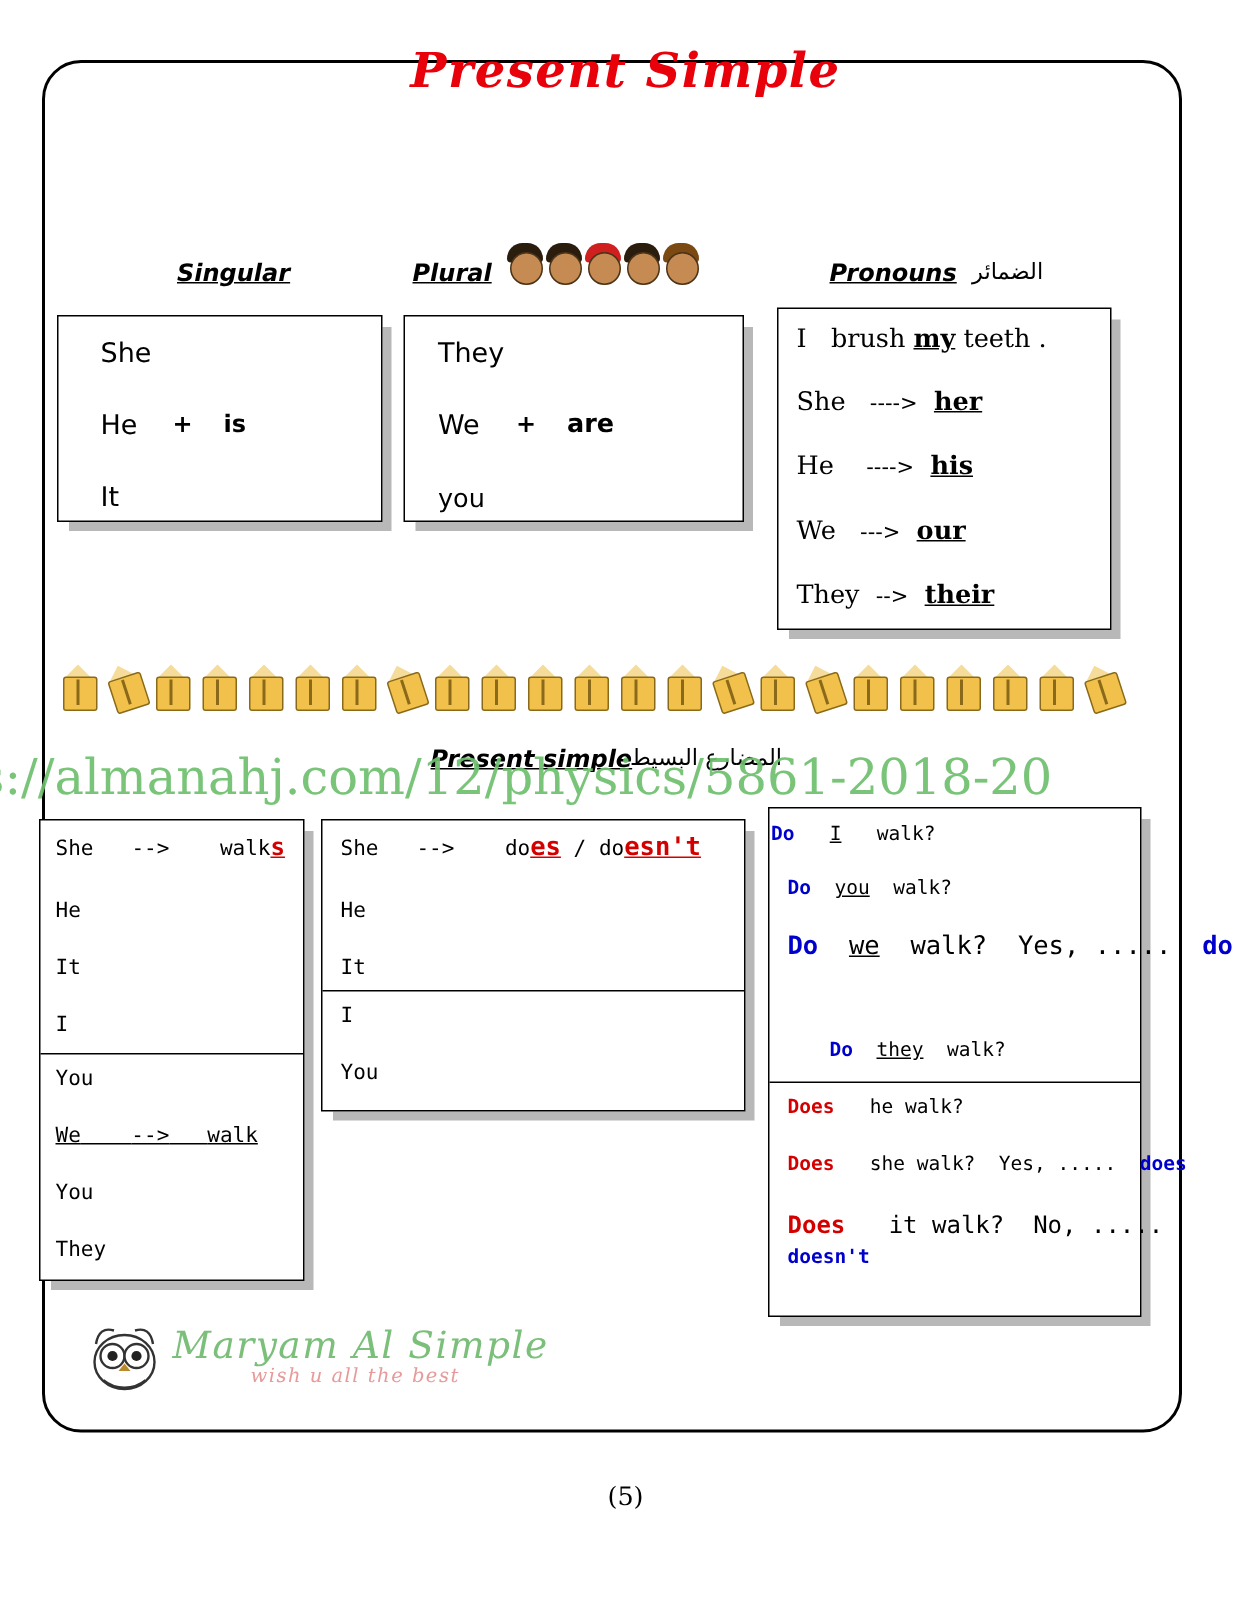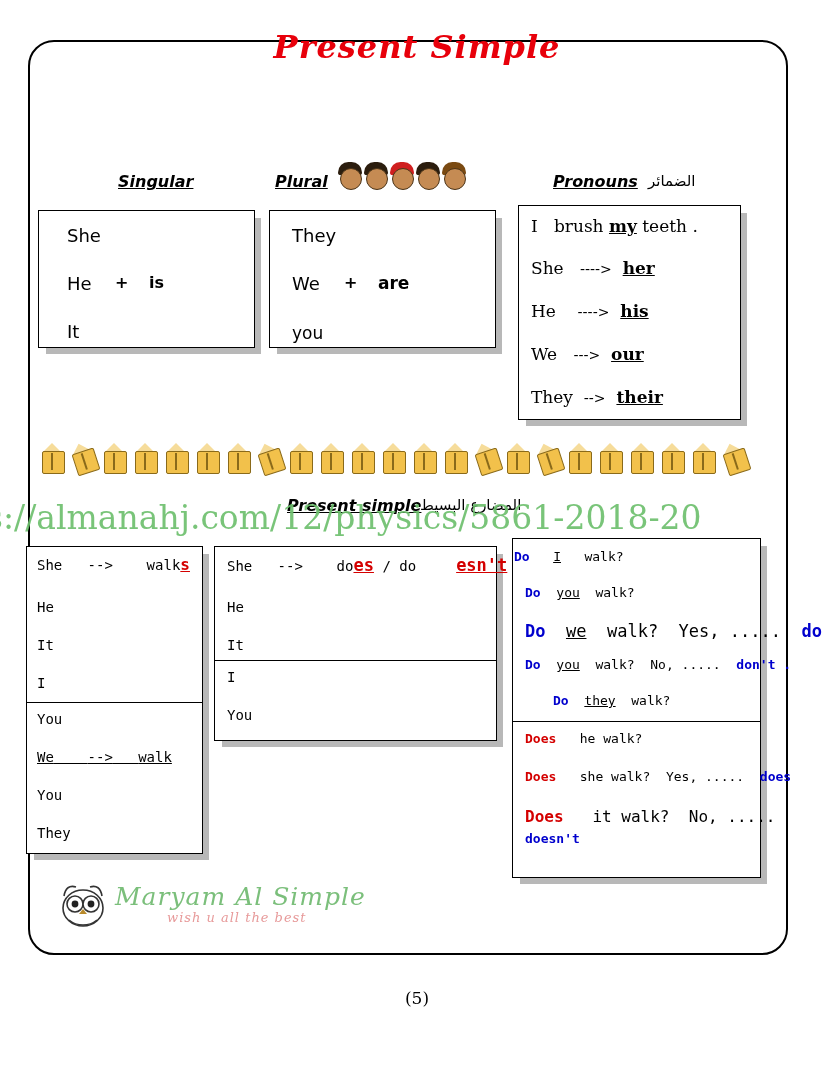--- a/index.html
+++ b/index.html
@@ -456,21 +456,21 @@
   <div class="row mono" style="left:10px; top:240px; font-size:14px;">You</div>
   <div class="row mono" style="left:10px; top:278px; font-size:14px;">They</div>
 </div>
 
 <div class="box" style="left:214px; top:546px; width:283px; height:195px;">
   <div class="row mono" style="left:12px; top:8px; font-size:14px;">
     <span>She</span>
     &nbsp;&nbsp;<span>--&gt;</span>
     &nbsp;&nbsp;&nbsp;<span>do</span><span class="b u red" style="font-size:17px;">es</span>
     <span>/</span>
-    <span>do</span><span class="b u red" style="font-size:17px;margin-left:40px;">esn't</span>
+    <span>do</span><span class="b u red" style="font-size:17px;">esn't</span>
   </div>
   <div class="row mono" style="left:12px; top:52px; font-size:14px;">He</div>
   <div class="row mono" style="left:12px; top:90px; font-size:14px;">It</div>
 
   <div style="position:absolute; left:0; top:113px; width:100%; height:1px; background:#000;"></div>
 
   <div class="row mono" style="left:12px; top:122px; font-size:14px;">I</div>
   <div class="row mono" style="left:12px; top:160px; font-size:14px;">You</div>
 </div>
 
@@ -485,27 +485,20 @@
     <span class="b blue">Do</span>
     &nbsp;<span class="u">you</span>
     &nbsp;<span>walk?</span>
   </div>
   <div class="row mono" style="left:12px; top:82px; font-size:17px;">
     <span class="b blue">Do</span>
     &nbsp;<span class="u">we</span>
     &nbsp;<span>walk?</span>
     &nbsp;<span>Yes, .....</span>
     &nbsp;<span class="b blue">do .</span>
-  </div>
-  <div class="row mono" style="left:12px; top:118px; font-size:13px;">
-    <span class="b blue">Do</span>
-    &nbsp;<span class="u">you</span>
-    &nbsp;<span>walk?</span>
-    &nbsp;<span>No, .....</span>
-    &nbsp;<span class="b blue">don't .</span>
   </div>
   <div class="row mono" style="left:12px; top:154px; font-size:13px;padding-left:28px;">
     <span class="b blue">Do</span>
     &nbsp;<span class="u">they</span>
     &nbsp;<span>walk?</span>
   </div>
 
   <div style="position:absolute; left:0; top:182px; width:100%; height:1px; background:#000;"></div>
 
   <div class="row mono" style="left:12px; top:192px; font-size:13px;">

